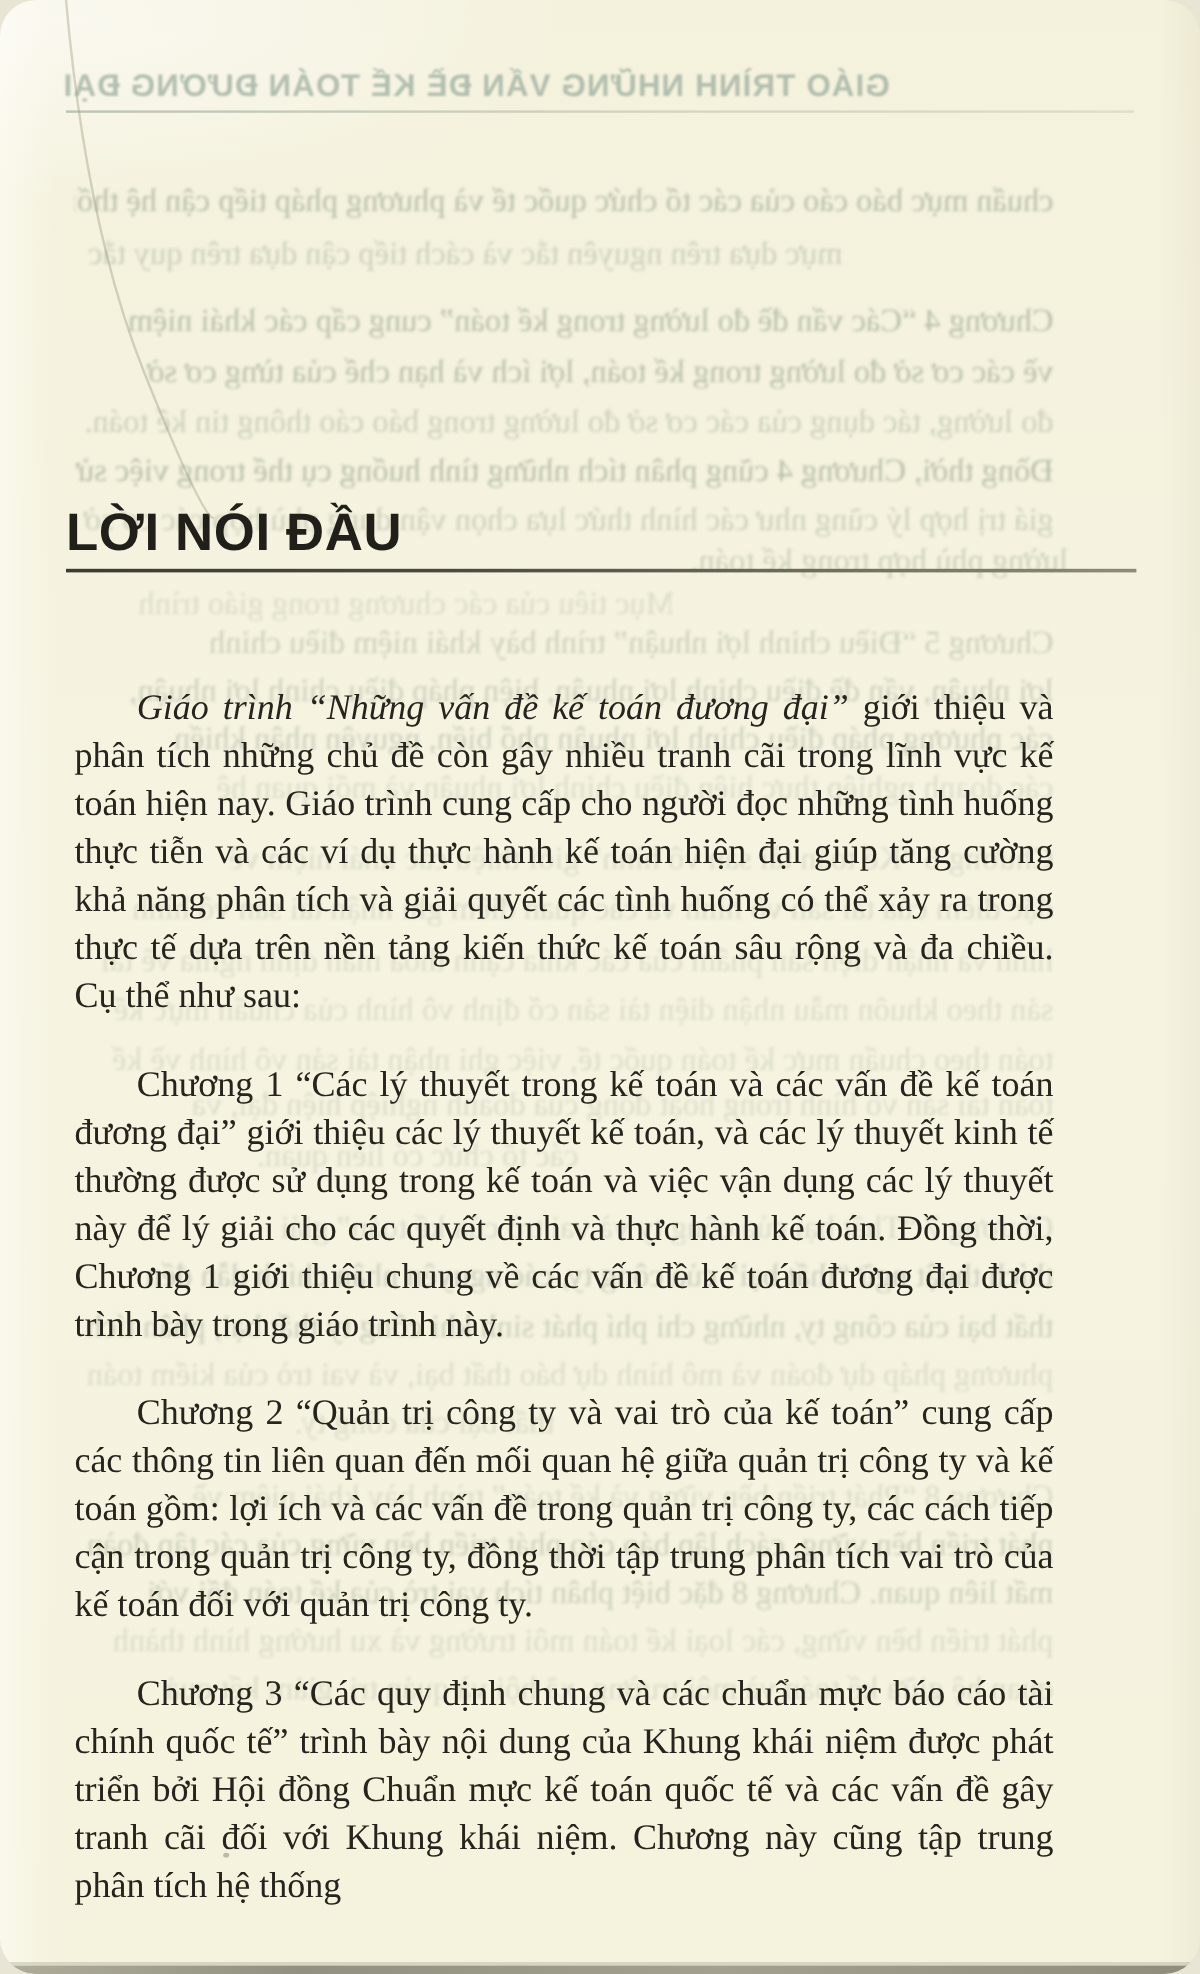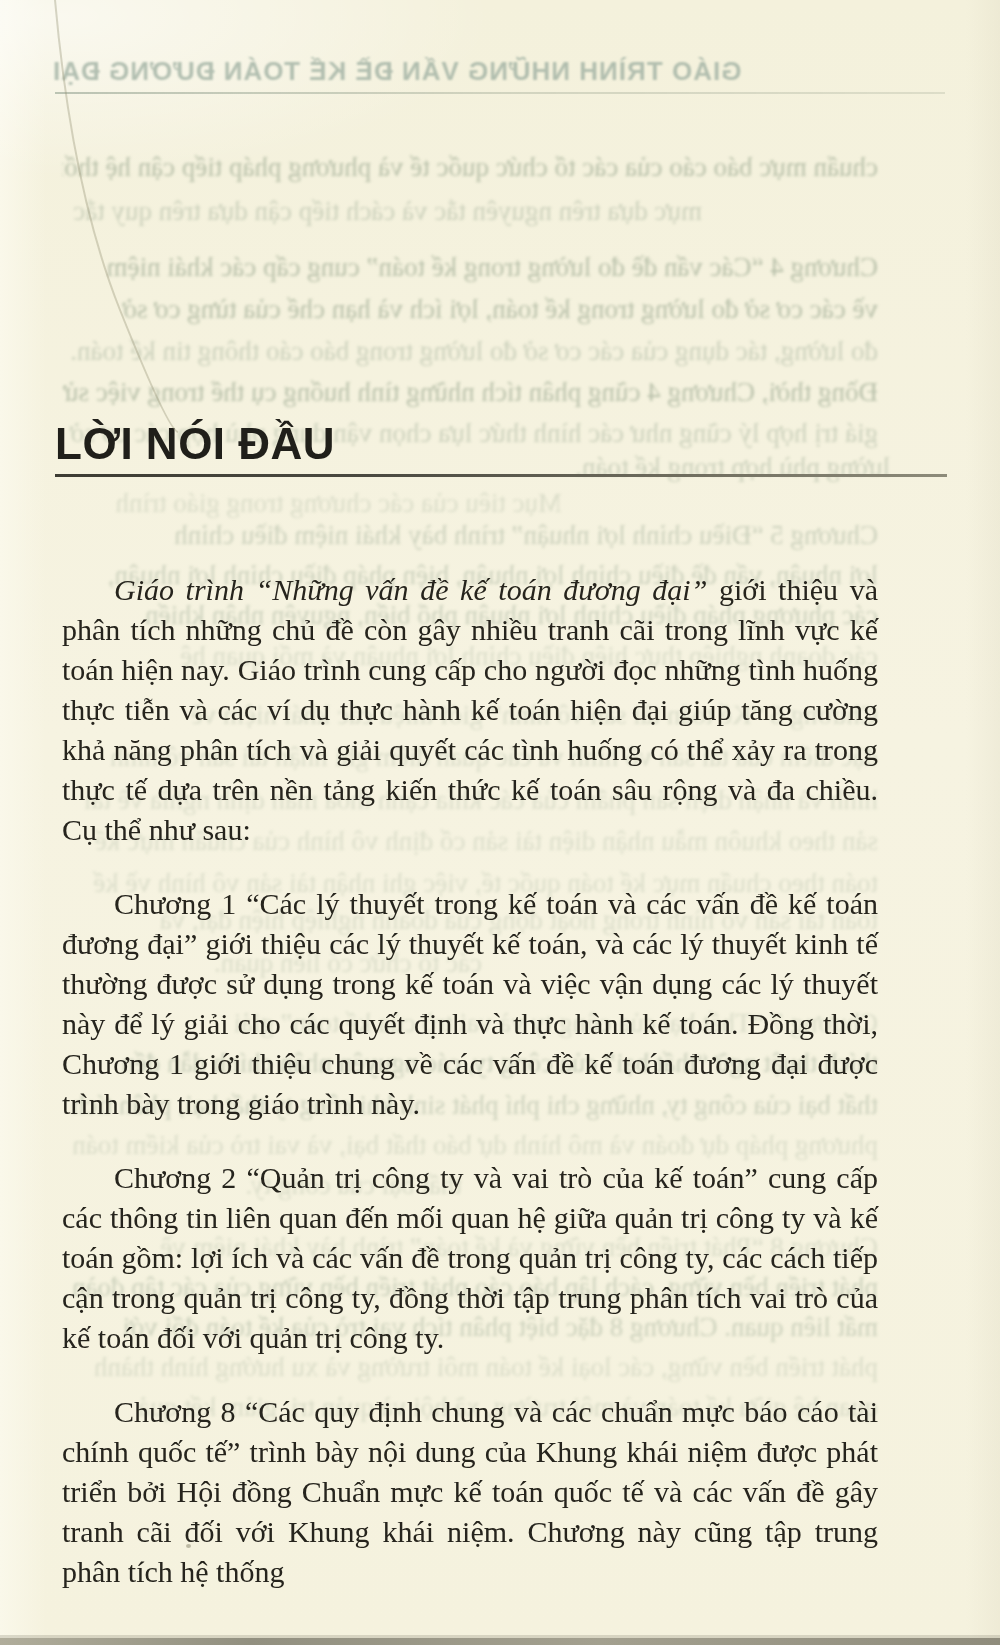--- a/index.html
+++ b/index.html
@@ -7,20 +7,21 @@
     position:relative;
     width:1000px;height:1645px;
     margin:0 auto;
     overflow:hidden;
     background:
       radial-gradient(ellipse 700px 260px at 6% 1%, rgba(255,255,255,.55), rgba(255,255,255,0) 62%),
       linear-gradient(to right, #faf8ea 0px, rgba(250,248,234,0) 46px),
       linear-gradient(to left, rgba(214,209,184,.22) 0px, rgba(214,209,184,0) 34px),
       linear-gradient(180deg,#f4f1dc 0%, #f6f3e1 45%, #f5f2de 100%);
     font-family:"Liberation Serif", serif;
+    border-radius:30px;
   }
 
   
   .bleed-layer{position:absolute;inset:0;pointer-events:none;}
   .ghost-header{
     position:absolute;top:56px;left:52px;
     display:inline-block;
     font-family:"Liberation Sans", sans-serif;
     font-weight:700;font-size:26px;letter-spacing:1px;
     color:#9fb0a2;opacity:.78;
@@ -156,21 +157,21 @@
   <div class="title-rule"></div>
 
   <div class="body-text">
 
   <p class="body-para"><span class="lead-italic">Giáo trình “Những vấn đề kế toán đương đại”</span><span class="para-text"> giới thiệu và phân tích những chủ đề còn gây nhiều tranh cãi trong lĩnh vực kế toán hiện nay. Giáo trình cung cấp cho người đọc những tình huống thực tiễn và các ví dụ thực hành kế toán hiện đại giúp tăng cường khả năng phân tích và giải quyết các tình huống có thể xảy ra trong thực tế dựa trên nền tảng kiến thức kế toán sâu rộng và đa chiều. Cụ thể như sau:</span></p>
 
   <p class="body-para"><span class="lead-italic"></span><span class="para-text">Chương 1 “Các lý thuyết trong kế toán và các vấn đề kế toán đương đại” giới thiệu các lý thuyết kế toán, và các lý thuyết kinh tế thường được sử dụng trong kế toán và việc vận dụng các lý thuyết này để lý giải cho các quyết định và thực hành kế toán. Đồng thời, Chương 1 giới thiệu chung về các vấn đề kế toán đương đại được trình bày trong giáo trình này.</span></p>
 
   <p class="body-para"><span class="lead-italic"></span><span class="para-text">Chương 2 “Quản trị công ty và vai trò của kế toán” cung cấp các thông tin liên quan đến mối quan hệ giữa quản trị công ty và kế toán gồm: lợi ích và các vấn đề trong quản trị công ty, các cách tiếp cận trong quản trị công ty, đồng thời tập trung phân tích vai trò của kế toán đối với quản trị công ty.</span></p>
 
-  <p class="body-para"><span class="lead-italic"></span><span class="para-text">Chương 8 “Các quy định chung và các chuẩn mực báo cáo tài chính quốc tế” trình bày nội dung của Khung khái niệm được phát triển bởi Hội đồng Chuẩn mực kế toán quốc tế và các vấn đề gây tranh cãi đối với Khung khái niệm. Chương này cũng tập trung phân tích hệ thống</span></p>
+  <p class="body-para"><span class="lead-italic"></span><span class="para-text">Chương 3 “Các quy định chung và các chuẩn mực báo cáo tài chính quốc tế” trình bày nội dung của Khung khái niệm được phát triển bởi Hội đồng Chuẩn mực kế toán quốc tế và các vấn đề gây tranh cãi đối với Khung khái niệm. Chương này cũng tập trung phân tích hệ thống</span></p>
 </div>
 
   <svg class="crease" width="1000" height="1645" viewBox="0 0 1000 1645" aria-hidden="true">
     <path d="M55,0 Q72,190 120,310 T178,432" fill="none" stroke="rgba(152,150,122,0.38)" stroke-width="2"></path>
   </svg>
   <div class="speck"></div>
   <div class="edge-shadow-soft"></div>
   <div class="edge-shadow"></div>
 </div>
 

